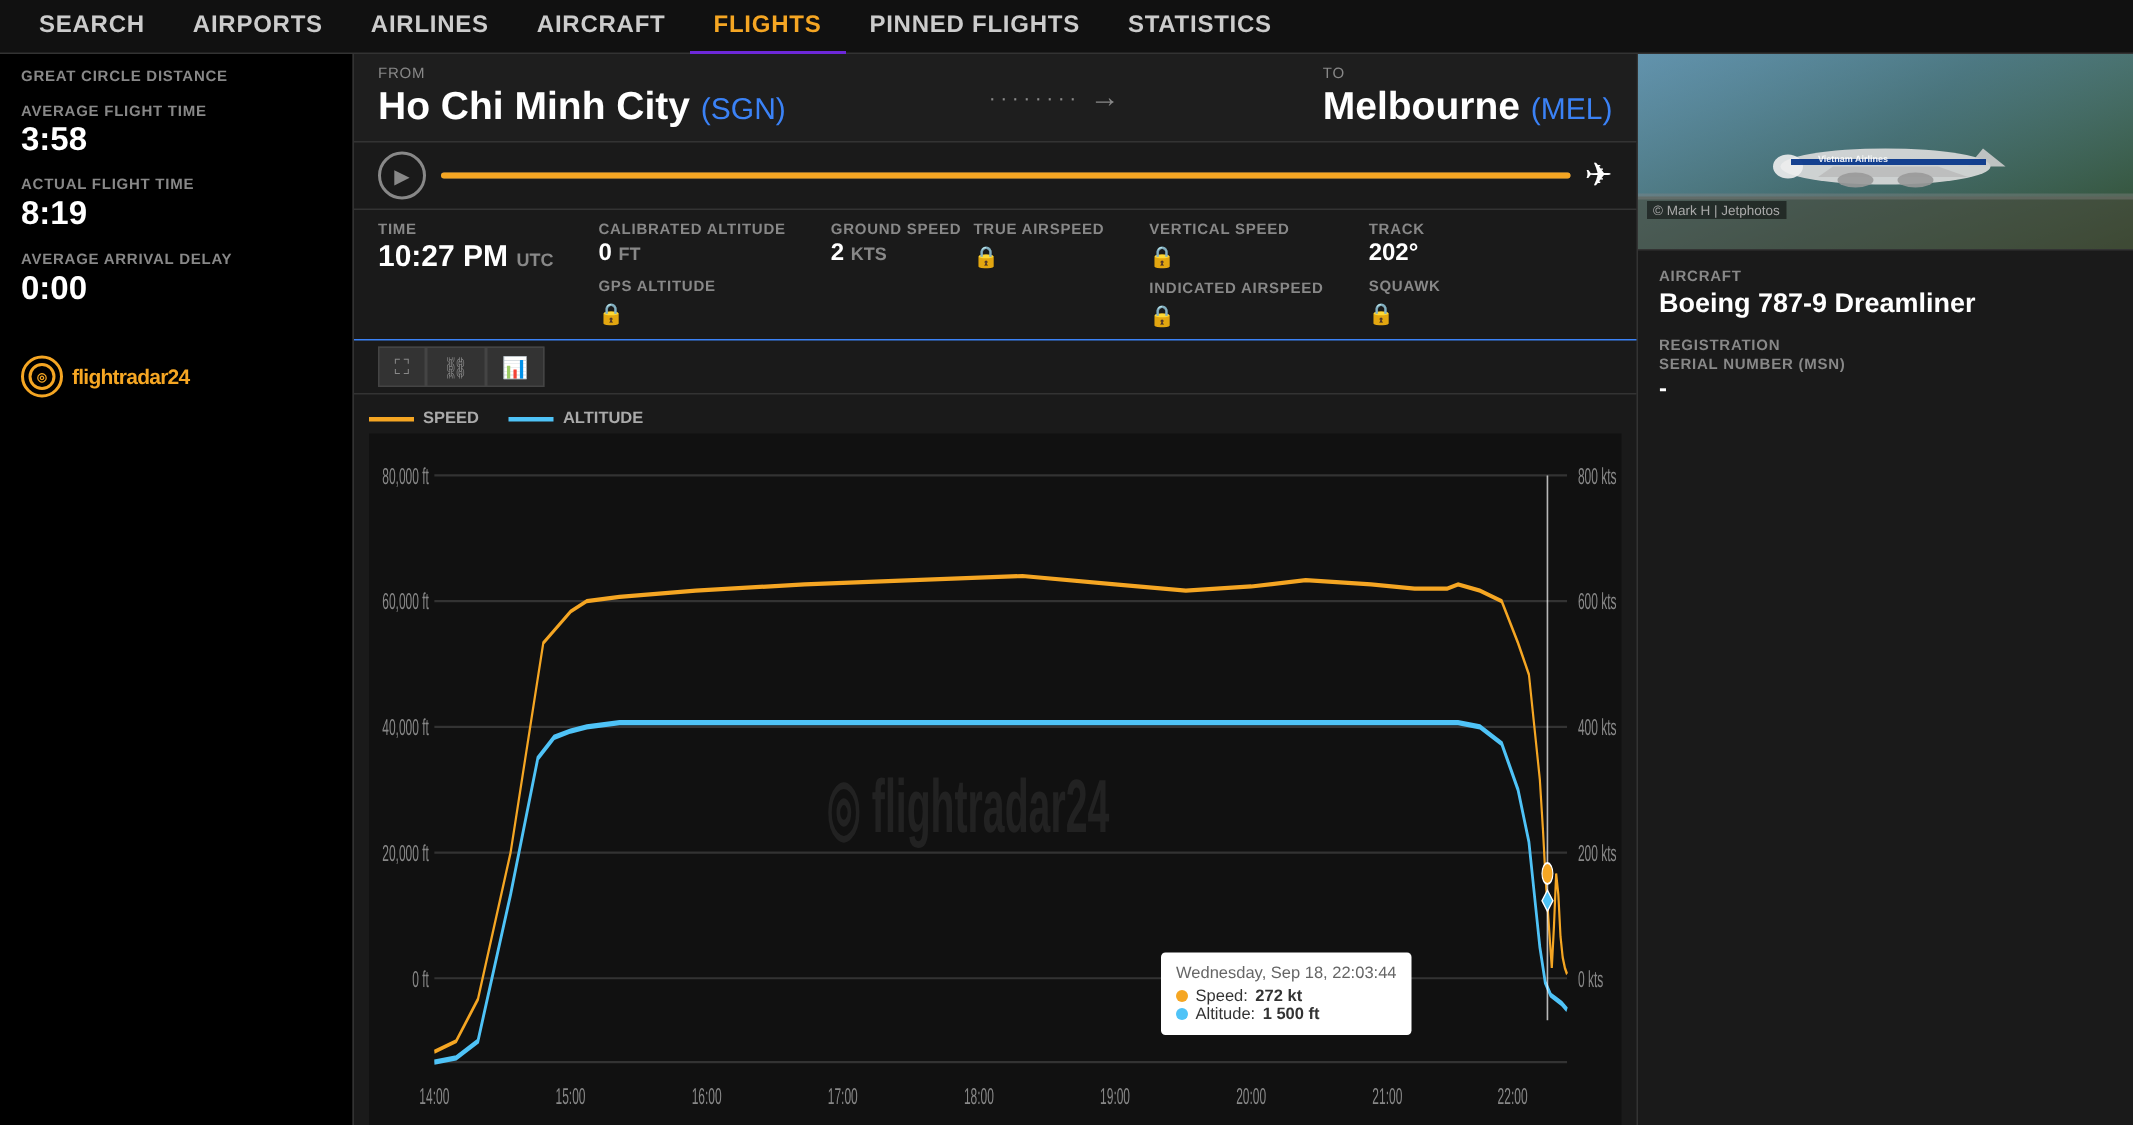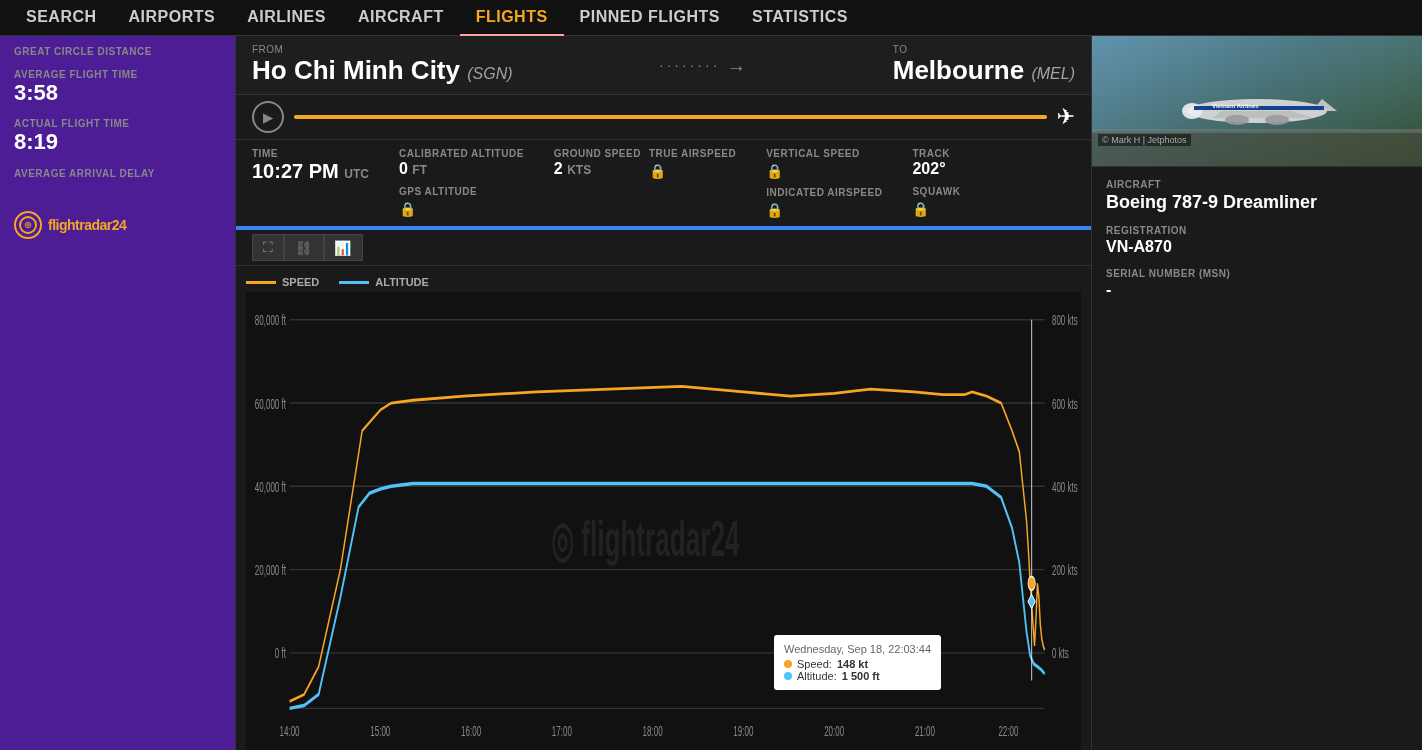--- a/index.html
+++ b/index.html
@@ -30,33 +30,33 @@
       align-items: center;
       cursor: pointer;
       font-size: 16px;
       font-weight: bold;
       letter-spacing: 0.5px;
       text-transform: uppercase;
       border-bottom: 2px solid transparent;
     }
     .nav-item.active {
       color: #f5a623;
-      border-bottom: 2px solid #fca5a5;
+      border-bottom: 2px solid #6d28d9;
     }
 
     
     .main-container {
       display: flex;
       height: calc(750px - 36px);
     }
 
     
     .left-panel {
       width: 235px;
-      background: #4c1d95;
+      background: #000000;
       flex-shrink: 0;
       display: flex;
       flex-direction: column;
     }
 
     .flight-stats {
       padding: 10px 14px;
       flex-shrink: 0;
     }
 
@@ -144,24 +144,23 @@
       letter-spacing: 0.5px;
     }
 
     .from-city, .to-city {
       font-size: 26px;
       font-weight: bold;
       color: #fff;
     }
 
     .from-code, .to-code {
-      font-size: 16px;
-      color: #a3a3a3;
+      font-size: 20px;
+      color: #3b82f6;
       font-weight: normal;
-      font-style: italic;
     }
 
     .route-arrow {
       flex: 1;
       display: flex;
       align-items: center;
       justify-content: center;
       gap: 6px;
       color: #888;
     }
@@ -220,21 +219,21 @@
       font-size: 22px;
       flex-shrink: 0;
     }
 
     
     .data-row {
       padding: 8px 16px;
       display: flex;
       align-items: flex-start;
       gap: 30px;
-      border-bottom: 4px solid #3b82f6;
+      border-bottom: 1px solid #3b82f6;
     }
 
     .data-col {
       display: flex;
       flex-direction: column;
     }
 
     .data-col-label {
       color: #888;
       font-size: 10px;
@@ -445,20 +444,21 @@
         <div class="stat-value">3:58</div>
       </div>
 
       <div class="stat-block">
         <div class="stat-label">ACTUAL FLIGHT TIME</div>
         <div class="stat-value">8:19</div>
       </div>
 
       <div class="stat-block">
         <div class="stat-label">AVERAGE ARRIVAL DELAY</div>
+        <div class="stat-value">0:00</div>
       </div>
     </div>
 
     <div class="logo-area">
       <div class="fr24-logo">
         <div class="fr24-circle">
           <span style="color:#f5a623; font-size:8px; font-weight:bold;">◎</span>
         </div>
         <span class="fr24-text">flightradar24</span>
       </div>
@@ -687,21 +687,21 @@
           <polygon points="1082,218 1087,223 1082,228 1077,223" fill="#4fc3f7" stroke="#fff" stroke-width="1"></polygon>
 
         </svg>
 
         
         <div class="graph-tooltip">
           <div class="tooltip-date">Wednesday, Sep 18, 22:03:44</div>
           <div class="tooltip-speed">
             <div class="dot-speed"></div>
             <span>Speed:</span>
-            <strong>148 kt</strong>
+            <strong>272 kt</strong>
           </div>
           <div class="tooltip-altitude">
             <div class="dot-altitude"></div>
             <span>Altitude:</span>
             <strong>1 500 ft</strong>
           </div>
         </div>
       </div>
     </div>
   </div>
@@ -738,20 +738,19 @@
         <ellipse cx="185" cy="84" rx="12" ry="5" fill="#999" opacity="0.9"></ellipse>
       </svg>
       <div class="photo-credit">© Mark H | Jetphotos</div>
     </div>
 
     <div class="aircraft-info">
       <div class="info-section-label">AIRCRAFT</div>
       <div class="info-section-value large">Boeing 787-9 Dreamliner</div>
 
       <div class="info-section-label">REGISTRATION</div>
-      <div class="info-section-value">VN-A870</div>
 
       <div class="info-section-label">SERIAL NUMBER (MSN)</div>
       <div class="info-section-value">-</div>
     </div>
   </div>
 
 </div>
 
 </body></html>

